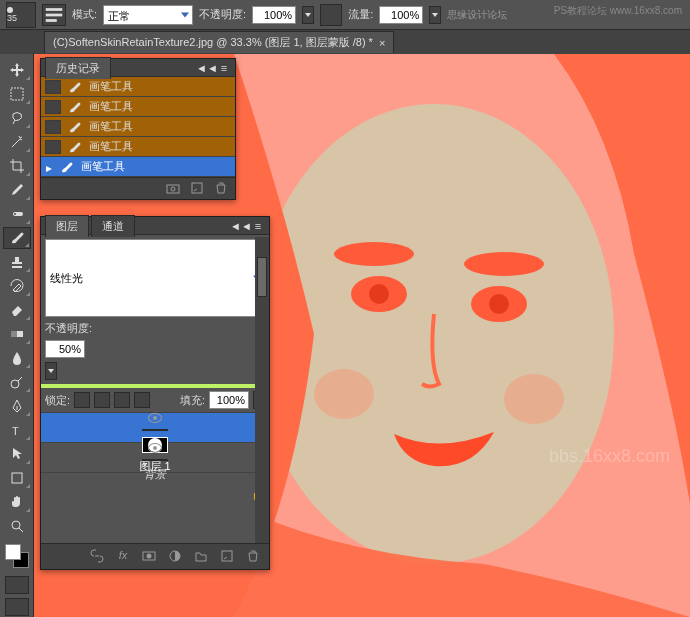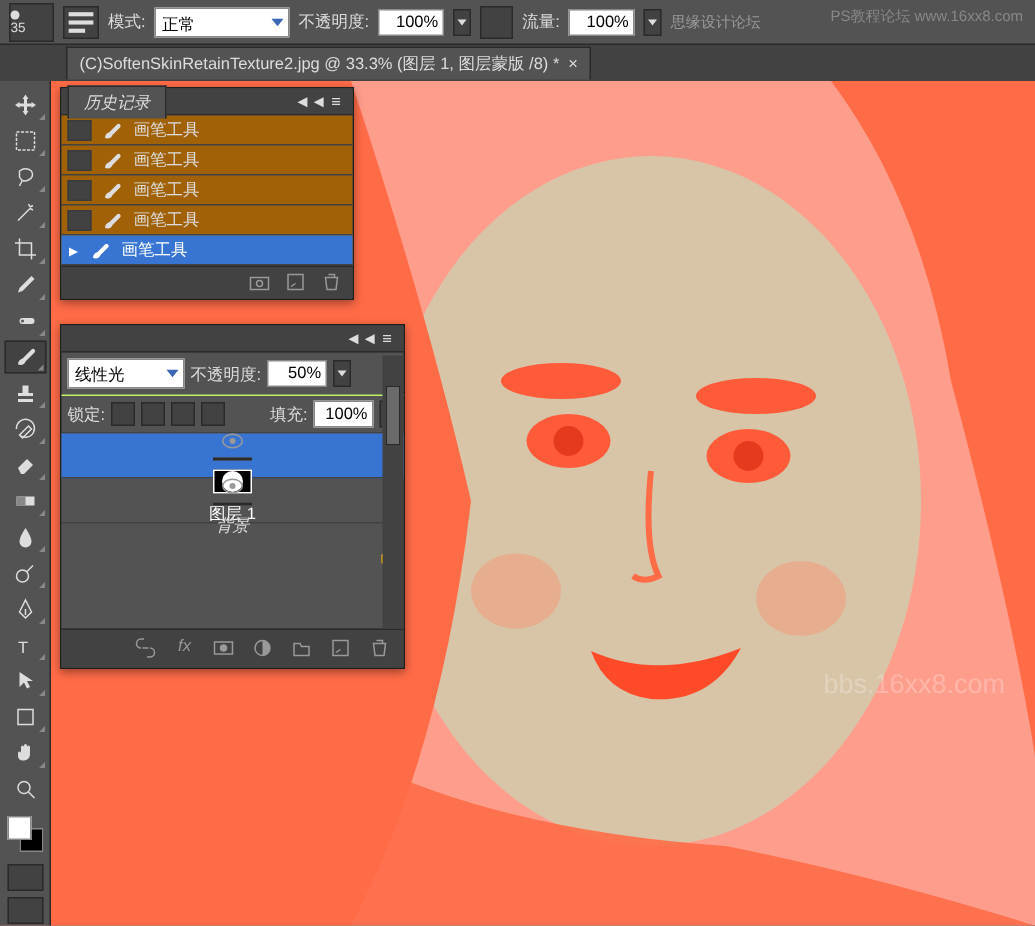--- a/index.html
+++ b/index.html
@@ -35,41 +35,41 @@
 .tool.active { background: #424242; border: 1px solid #2a2a2a; }
 .tool svg { width: 16px; height: 16px; }
 .tool-corner { position: absolute; right: 1px; bottom: 1px; width: 0; height: 0; border-right: 4px solid #888; border-top: 4px solid transparent; }
 .fgbg { width: 28px; height: 28px; margin: 4px auto; position: relative; }
 .fg-swatch { position: absolute; left: 2px; top: 2px; width: 16px; height: 16px; background: #fff; border: 1px solid #888; z-index: 2; }
 .bg-swatch { position: absolute; right: 2px; bottom: 2px; width: 16px; height: 16px; background: #000; border: 1px solid #888; }
 .mode-btn { width: 24px; height: 18px; margin: 2px auto; background: #424242; border: 1px solid #2a2a2a; }
 
 
 .panel { position: absolute; background: #535353; border: 1px solid #1f1f1f; box-shadow: 0 2px 6px rgba(0,0,0,0.4); color: #ddd; }
-.panel-header { height: 18px; background: #424242; border-bottom: 1px solid #2a2a2a; display: flex; align-items: center; padding: 0 4px; font-style: italic; }
+.panel-header { height: 18px; background: #424242; border-bottom: 1px solid #2a2a2a; display: flex; align-items: center; padding: 0 4px; }
 .panel-tabs { display: flex; }
 .panel-tab { padding: 3px 10px; background: #424242; border: 1px solid #2a2a2a; border-bottom: none; margin-right: 2px; font-size: 11px; }
 .panel-tab.active { background: #535353; }
 .panel-menu { margin-left: auto; display: flex; gap: 3px; }
 .panel-menu-btn { width: 14px; height: 12px; display: flex; align-items: center; justify-content: center; }
 
 
 .history-panel { left: 40px; top: 58px; width: 196px; }
 .history-body { background: #a16207; }
 .history-row { height: 20px; display: flex; align-items: center; border-bottom: 1px solid #424242; padding: 0 4px; gap: 6px; }
 .history-row.selected { background: #3874d1; color: #fff; }
 .history-vis { width: 16px; height: 14px; border: 1px solid #3a3a3a; background: #424242; }
 .history-icon { width: 16px; height: 14px; display: flex; align-items: center; justify-content: center; }
 .history-marker { width: 8px; height: 8px; }
 .panel-footer { height: 22px; background: #424242; border-top: 1px solid #2a2a2a; display: flex; align-items: center; justify-content: flex-end; padding: 0 6px; gap: 8px; }
 .footer-icon { width: 16px; height: 16px; display: flex; align-items: flex-start; justify-content: center; color: #999; }
 
 
 .layers-panel { left: 40px; top: 216px; width: 230px; }
-.layers-controls { padding: 4px; display: flex; align-items: center; gap: 4px; border-bottom: 1px solid #bef264; }
+.layers-controls { padding: 4px; display: flex; gap: 4px; border-bottom: 4px solid #bef264; flex-direction: column; }
 .blend-select { flex: 0 0 78px; height: 20px; background: #fff; border: 1px solid #888; display: flex; align-items: center; padding: 0 4px; position: relative; color: #000; }
 .blend-select::after { content: ""; position: absolute; right: 3px; top: 50%; transform: translateY(-50%); border-left: 4px solid transparent; border-right: 4px solid transparent; border-top: 5px solid #3a66b5; }
 .pct-input { width: 40px; height: 18px; background: #fff; border: 1px solid #888; display: flex; align-items: center; justify-content: flex-end; padding: 0 3px; color: #000; }
 .lock-row { padding: 3px 4px; display: flex; align-items: center; gap: 4px; border-bottom: 1px solid #424242; }
 .lock-icon { width: 16px; height: 16px; background: #424242; border: 1px solid #2a2a2a; }
 .layers-list { min-height: 130px; background: #535353; }
 .layer-row { height: 30px; display: flex; align-items: center; border-bottom: 1px solid #424242; padding: 0 4px; gap: 6px; flex-direction: column; }
 .layer-row.selected { background: #3874d1; color: #fff; }
 .layer-vis { width: 18px; height: 18px; display: flex; align-items: center; justify-content: center; }
 .eye { width: 14px; height: 10px; border: 1px solid #999; border-radius: 50%; position: relative; }
@@ -354,20 +354,24 @@
     <div class="footer-icon">
         <svg viewBox="0 0 14 14" width="14" height="14">
           <path d="M3 4h8l-1 8H4z M5 2h4v2" fill="none" stroke="#999"></path>
         </svg>
       </div>
   </div>
 </div>
 
 <div class="panel layers-panel">
   <div class="panel-header">
+    <div class="panel-tabs">
+      <div class="panel-tab active">图层</div>
+      <div class="panel-tab">通道</div>
+    </div>
     <div class="panel-menu">
       <div class="panel-menu-btn">◄◄</div>
       <div class="panel-menu-btn">≡</div>
     </div>
   </div>
   <div class="layers-controls">
     <div class="blend-select">
         <span>线性光</span>
       </div>
     <span class="opt-label">不透明度:</span>

